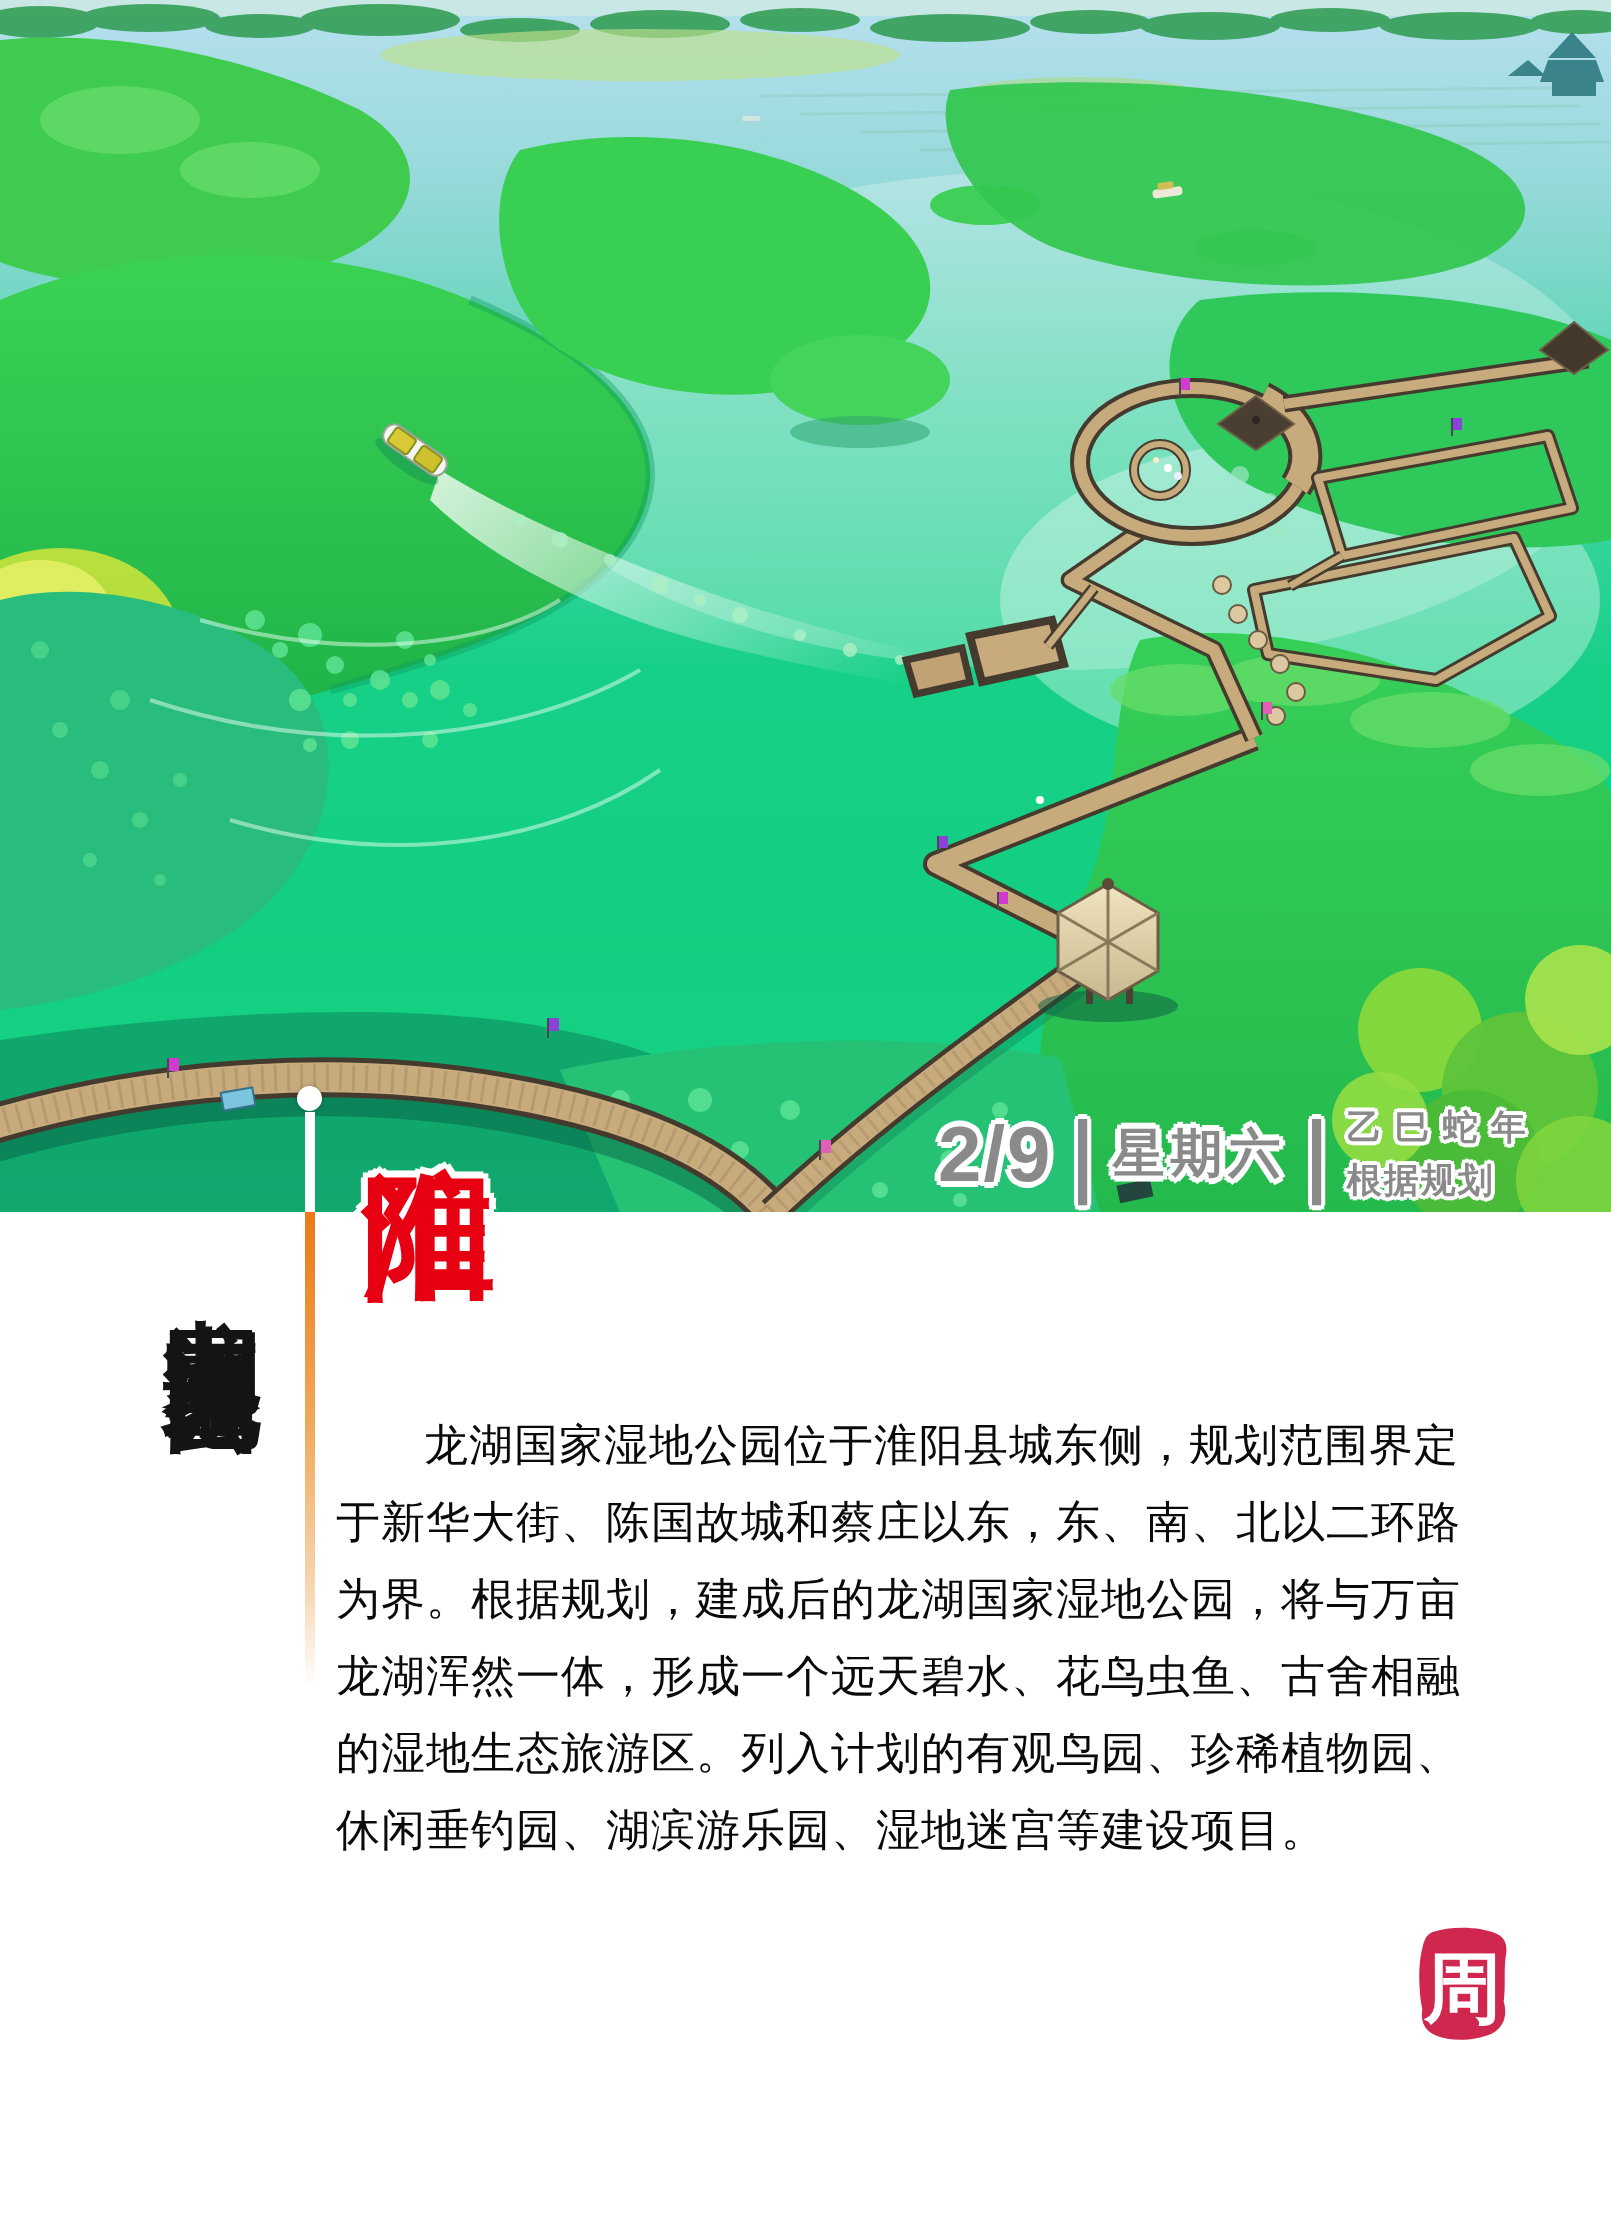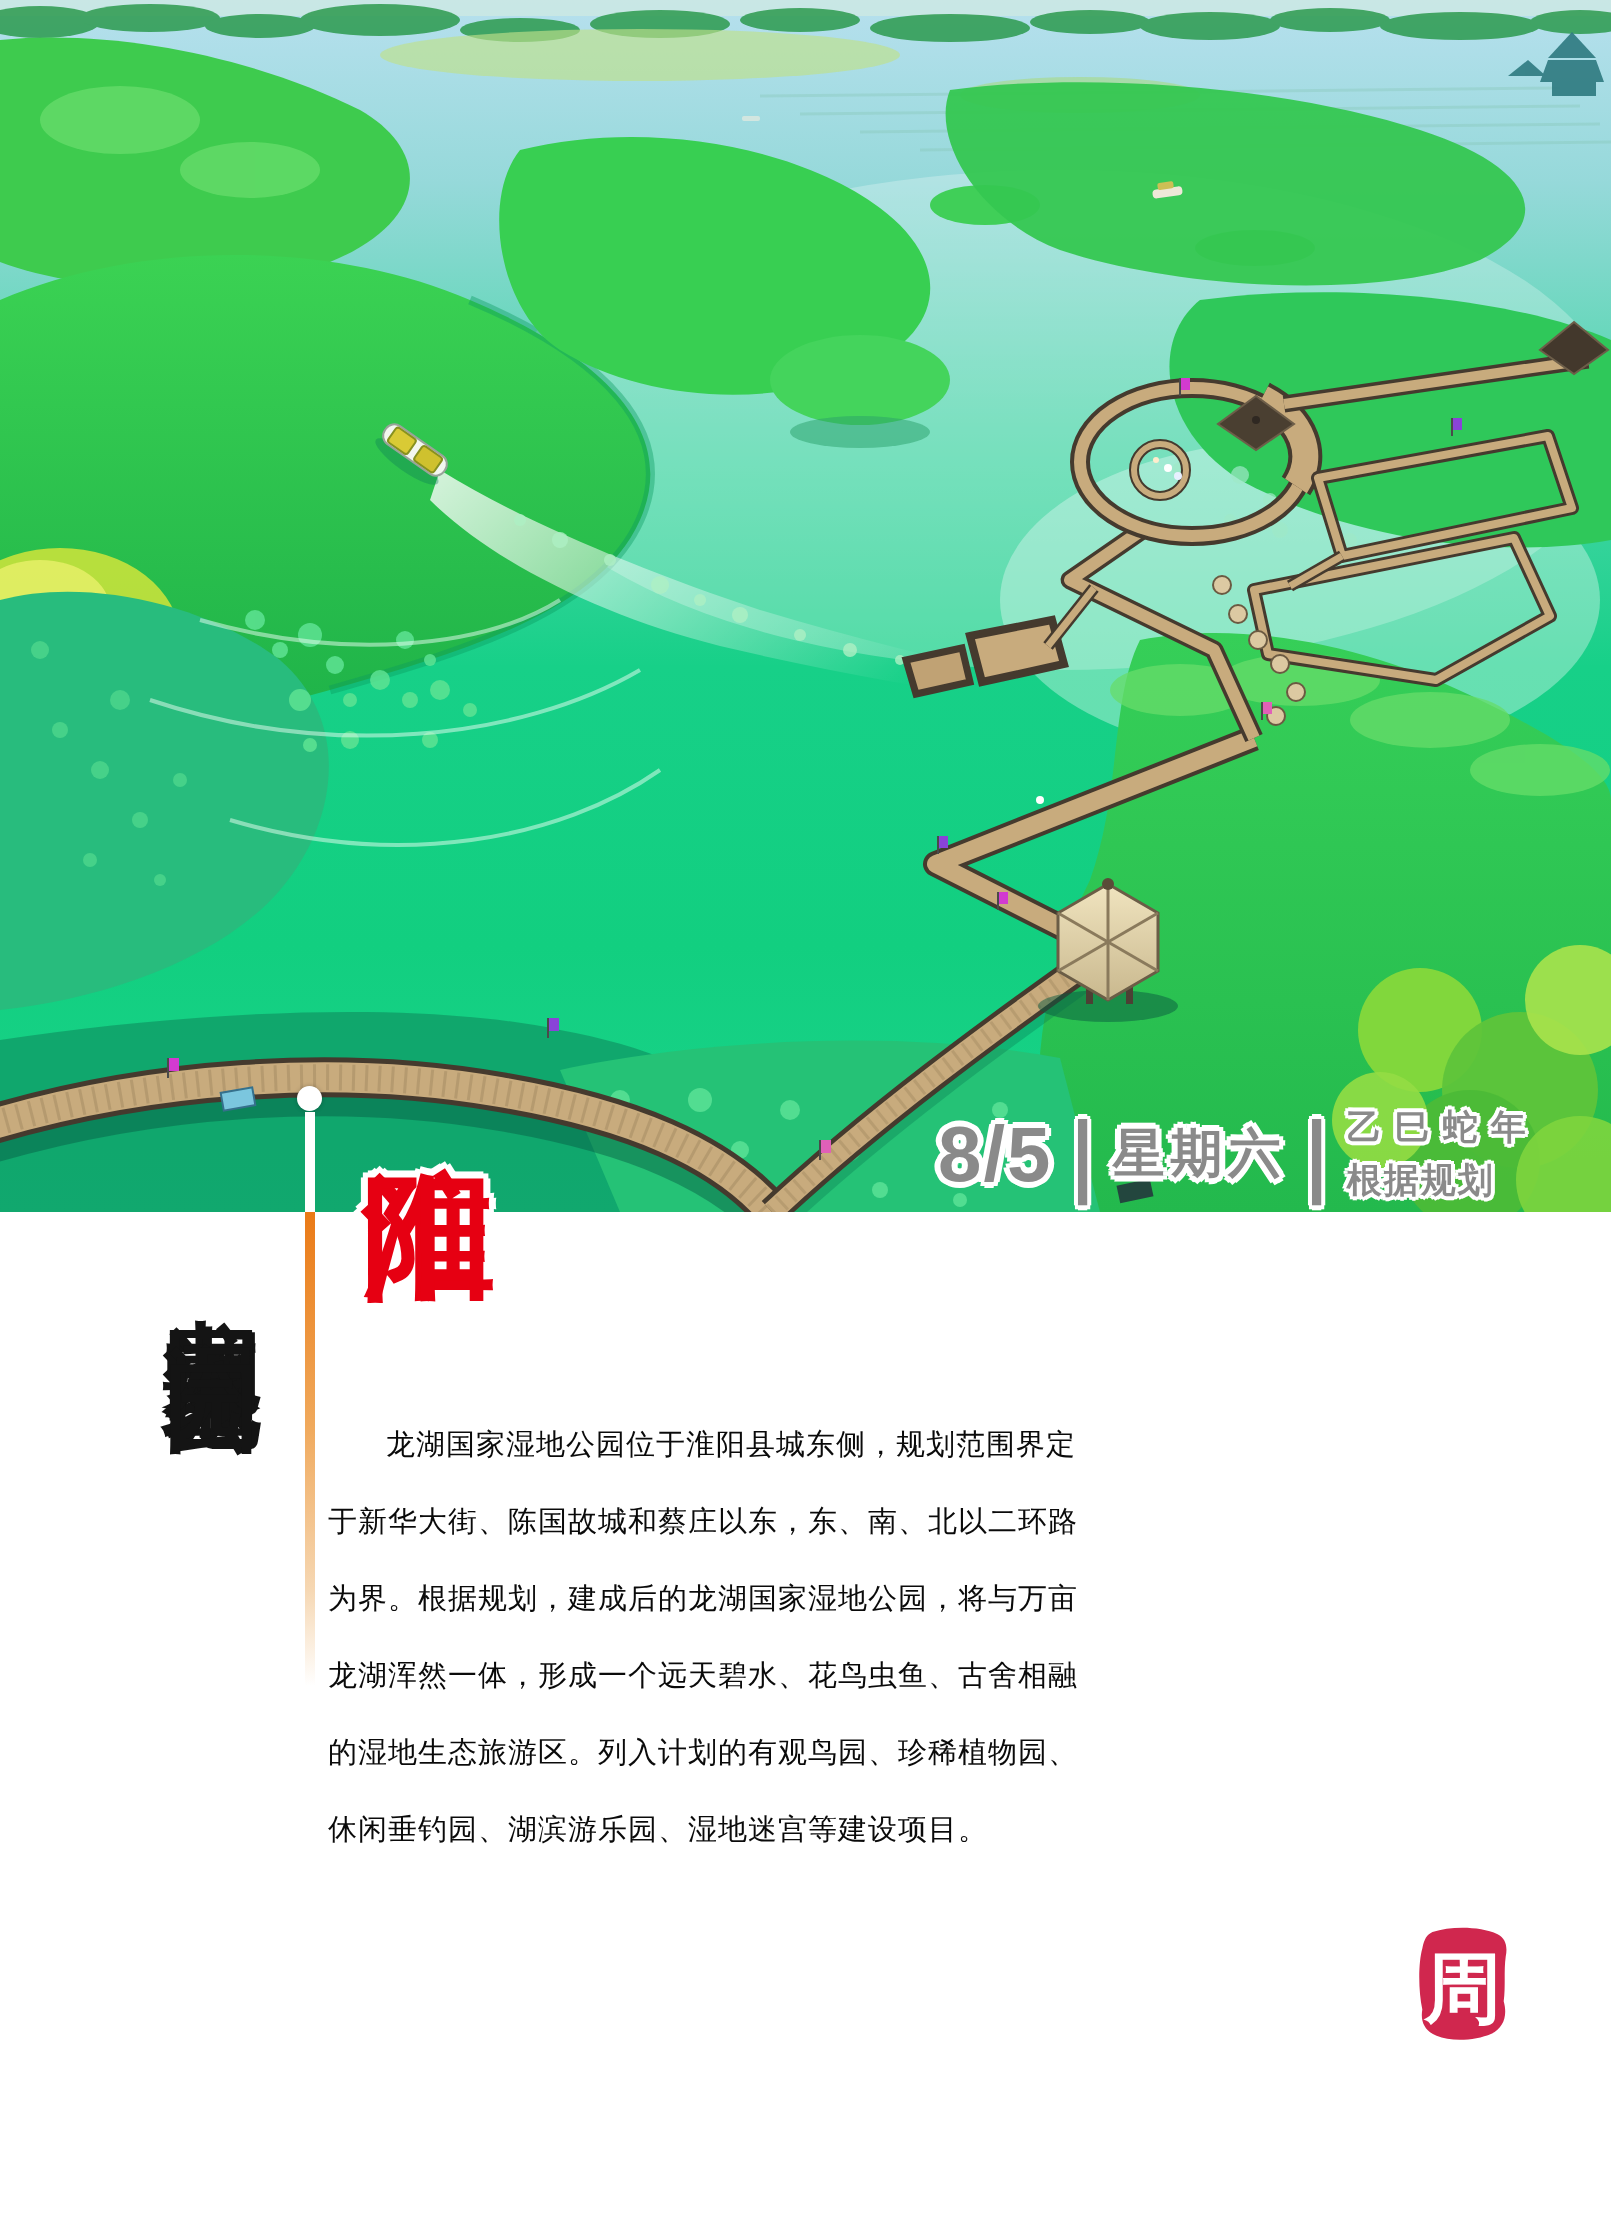--- a/index.html
+++ b/index.html
@@ -30,22 +30,22 @@
   .main-title{position:absolute;left:164px;top:1240px;color:#141414;
       font-family:"Liberation Serif",serif;font-weight:700;font-size:97px;line-height:1;
       writing-mode:vertical-rl;text-orientation:upright;letter-spacing:7px;}
   
   .divider-dot{position:absolute;left:297px;top:1086px;width:25px;height:25px;border-radius:50%;
       background:#ffffff;box-shadow:0 0 4px rgba(0,0,0,.25);}
   .divider-line-white{position:absolute;left:305px;top:1112px;width:10px;height:100px;background:#ffffff;}
   .divider-line-orange{position:absolute;left:305px;top:1212px;width:10px;height:474px;
       background:linear-gradient(180deg,#ea7a16 0%,#f0a95c 45%,#f6d8b4 80%,rgba(248,230,210,0) 100%);}
   
-  .body-par{position:absolute;left:328px;top:1406px;width:1150px;
-      font-size:29px;line-height:77px;color:#0a0a0a;letter-spacing:1px;
+  .body-par{position:absolute;left:336px;top:1406px;width:1150px;
+      font-size:44px;line-height:77px;color:#0a0a0a;letter-spacing:1px;
       white-space:pre-line;text-indent:2em;font-family:"Liberation Sans",sans-serif;}
   
   #seal{position:absolute;left:1412px;top:1926px;width:102px;height:118px;}
 </style>
 </head>
 <body>
 
 <div id="poster">
 
   <svg id="photo" viewBox="0 0 1611 1212" preserveAspectRatio="none" aria-hidden="true">
@@ -344,21 +344,21 @@
     <rect x="222" y="1090" width="32" height="18" fill="#7bc6de" stroke="#35708c" stroke-width="2" transform="rotate(-10 238 1099)"></rect>
     <rect x="1118" y="1182" width="34" height="18" fill="#23463e" transform="rotate(-12 1135 1191)"></rect>
 
     <circle cx="1168" cy="468" r="4" fill="#ffffff"></circle>
       <circle cx="1178" cy="476" r="4" fill="#e8f0ff"></circle>
     <circle cx="1156" cy="460" r="3" fill="#ffeccc"></circle>
       <circle cx="1040" cy="800" r="4" fill="#ffffff"></circle>
   </svg>
 
   <div class="date-row">
-    <span class="date-num ow-lg">8/5</span>
+    <span class="date-num ow-lg">2/9</span>
     <span class="date-sep ow-sm">|</span>
     <span class="date-week ow-lg">星期六</span>
     <span class="date-sep ow-sm">|</span>
     <div class="lunar-col">
       <span class="lunar-year ow-sm">乙巳蛇年</span>
       <span class="lunar-day ow-sm">根据规划</span>
     </div>
   </div>
 
   <div class="divider-dot"></div>

